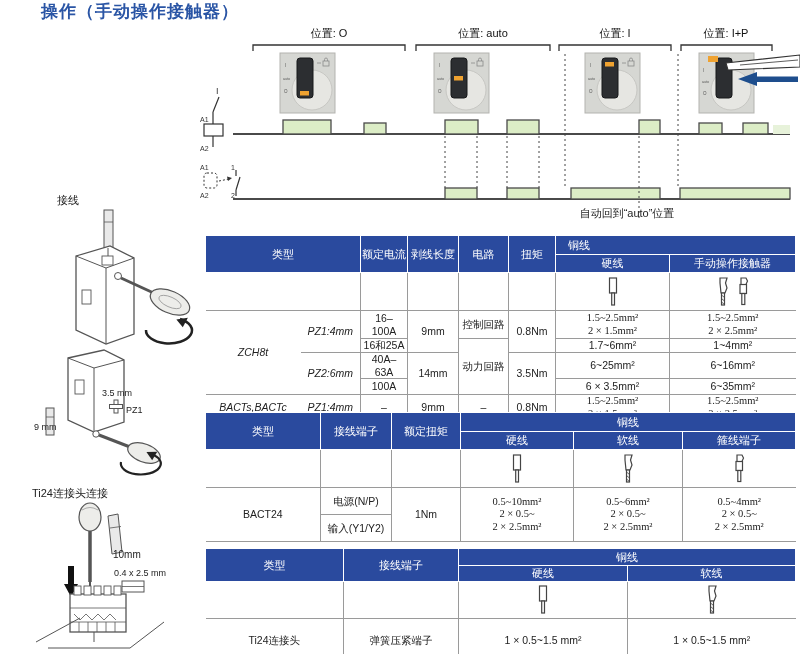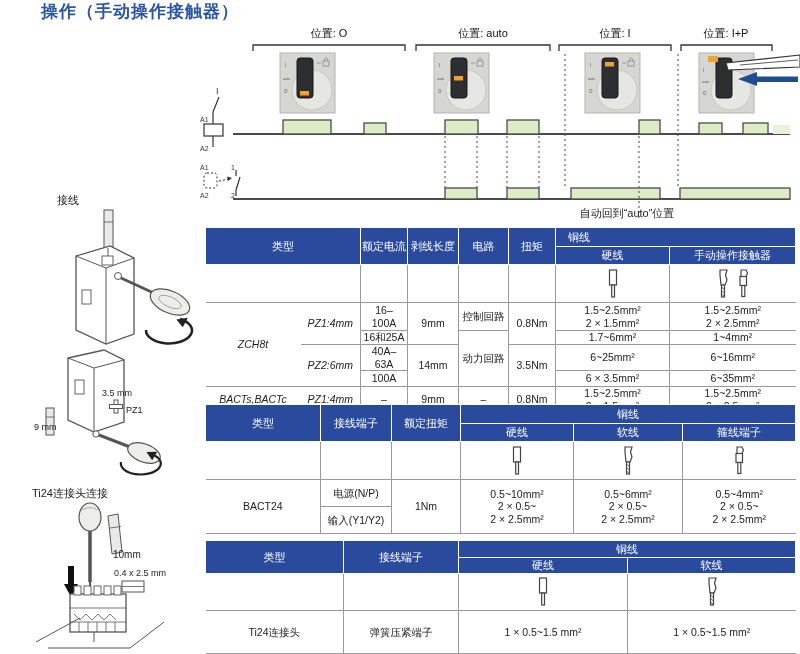--- a/index.html
+++ b/index.html
@@ -5,35 +5,35 @@
   html,body{margin:0;padding:0;}
   body{
     position:relative;width:800px;height:654px;background:#ffffff;overflow:hidden;
     font-family:"Liberation Sans","DejaVu Sans",sans-serif;color:#222;
   }
   .abs{position:absolute;}
   #page-title{
     left:8px;top:0;font-size:17px;font-weight:bold;color:#2a55a5;letter-spacing:1px;margin-left:33px;
   }
   
-  table.tbl{border-collapse:collapse;table-layout:fixed;width:590px;font-size:10.5px;color:#222;}
+  table.tbl{border-collapse:collapse;table-layout:fixed;width:590px;font-size:10.5px;color:#222;margin-top:8px;}
   table.tbl th{
     background:#2a4a9e;color:#ffffff;font-weight:normal;font-size:11px;
     border:1px solid #ffffff;padding:0 1px;text-align:center;
   }
   table.tbl td{
     border:1px solid #9a9a9a;background:#ffffff;text-align:center;vertical-align:middle;
     padding:0 2px;line-height:1.2;
   }
   table.tbl tr td:first-child{border-left:0;}
   table.tbl tr td:last-child{border-right:0;}
   table.tbl td.noR{border-right:0;font-style:italic;}
   table.tbl td.noL{border-left:0;font-style:italic;}
   table.tbl tr.iconrow td{border-top:0;}
-  .pre{white-space:pre-line;}
+  .pre{white-space:pre-line;font-family:Liberation Serif, serif;}
   .wicon{width:14px;height:30px;vertical-align:middle;margin:0 3px;}
   
   text{fill:#222;font-family:"Liberation Sans","DejaVu Sans",sans-serif;}
   .poslabel{font-size:11px;fill:#111;}
   .symtext{font-size:7px;fill:#333;}
   .notetext{font-size:11px;fill:#222;}
   .artlabel{font-size:11px;fill:#222;}
   .dimlabel{font-size:9px;fill:#222;}
   .mark{font-size:4.5px;fill:#555;}
 </style>

